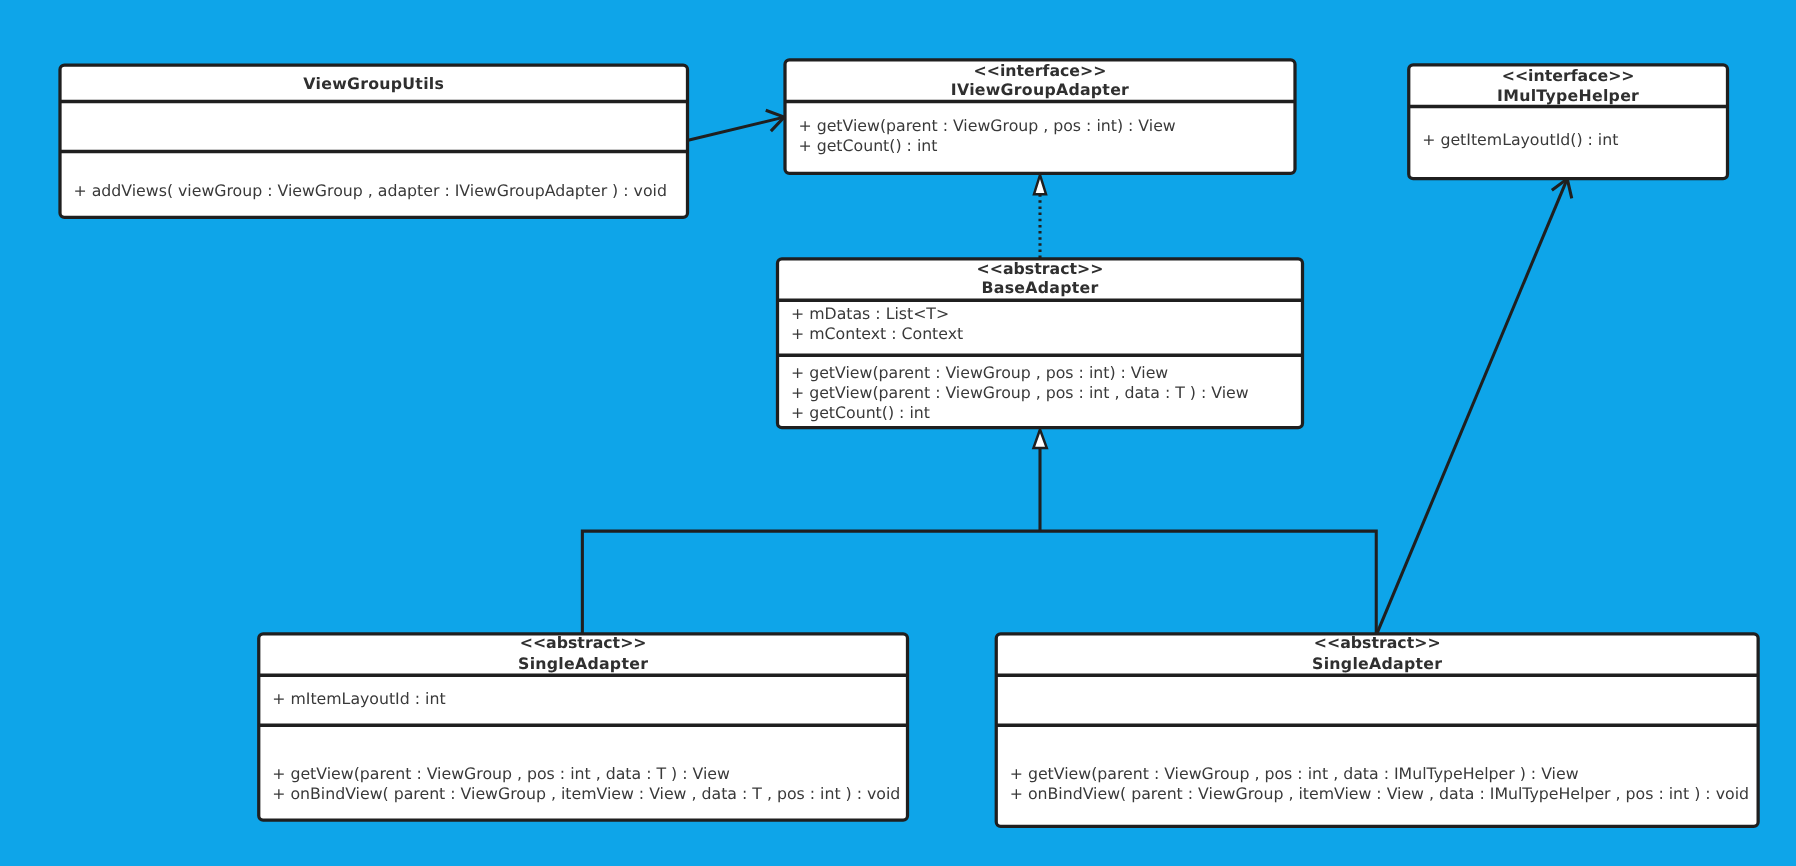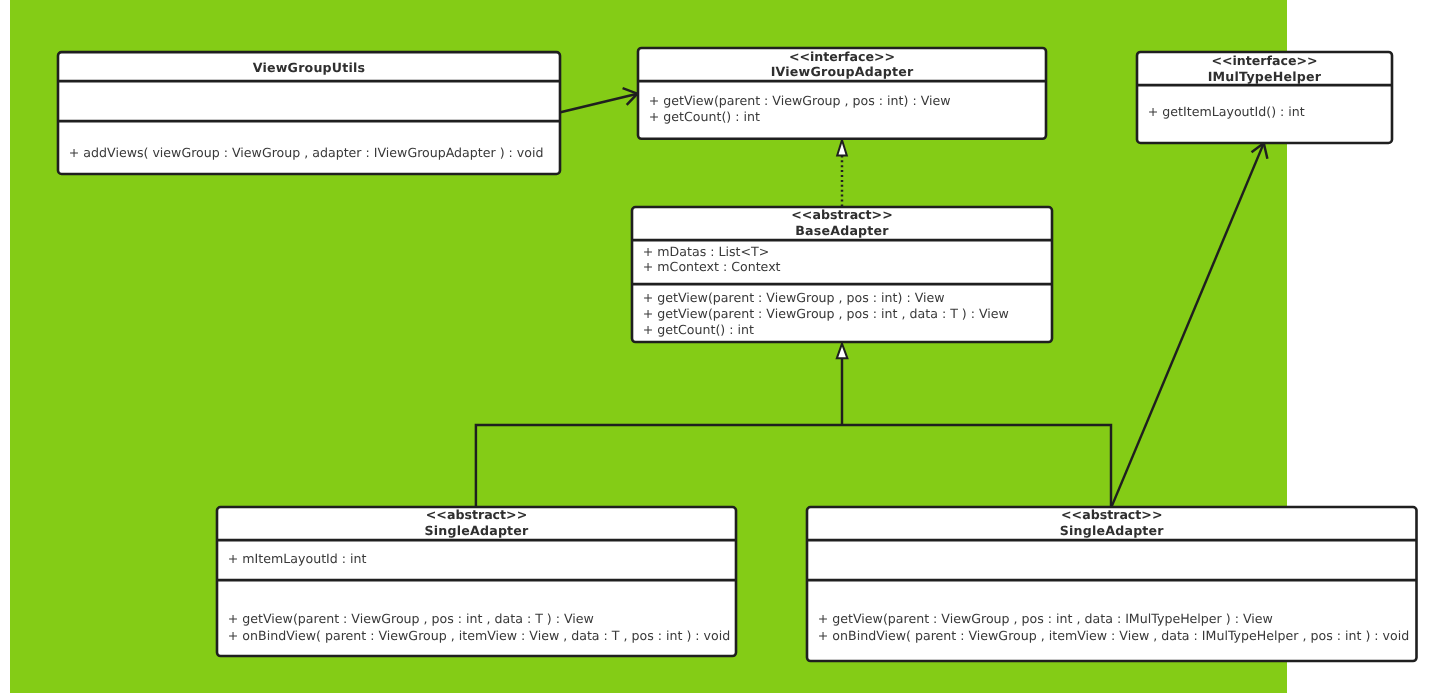--- a/index.html
+++ b/index.html
@@ -1,18 +1,18 @@
 <!DOCTYPE html>
 <html><head>
 <meta charset="utf-8">
 <style>
   html,body{margin:0;padding:0;background:#ffffff;}
   body{width:1437px;height:693px;overflow:hidden;
        font-family:"DejaVu Sans", sans-serif;}
-  #stage{position:relative;width:1277px;height:693px;background:#84cc16;margin-left:10px;}
+  #stage{position:relative;width:1437px;height:693px;background:#0ea5e9;}
   svg#canvas{position:absolute;left:0;top:0;display:block;}
   svg text{white-space:pre;text-rendering:geometricPrecision;}
   .cls-title{font-family:"DejaVu Sans", sans-serif;font-size:12.6px;font-weight:bold;fill:#2f2f2f;}
   .cls-title.cls-name{letter-spacing:0.22px;}
   .cls-member{font-family:"DejaVu Sans", sans-serif;font-size:12.6px;fill:#393939;}
 </style>
 </head>
 <body>
 
 <div id="stage">

